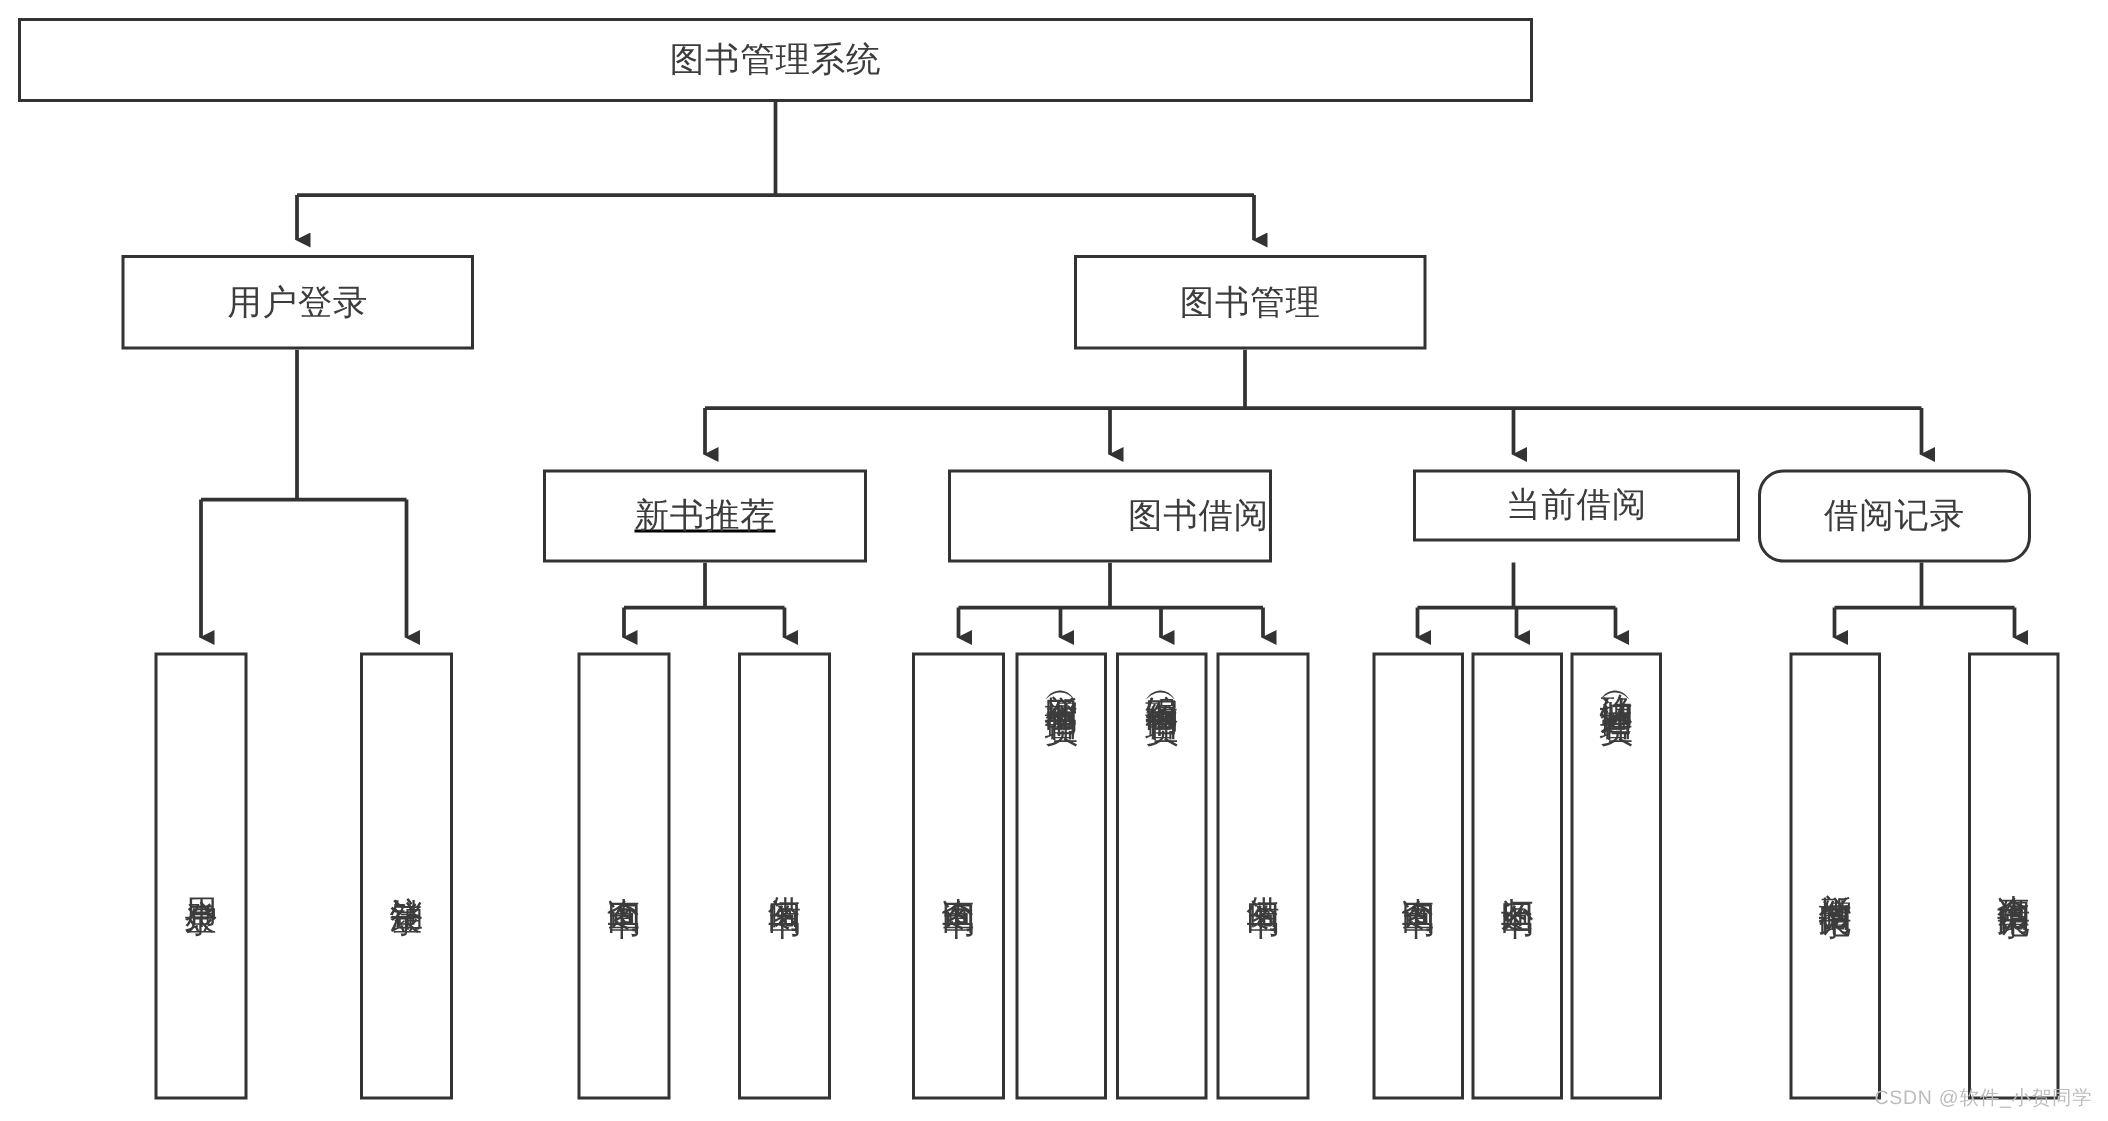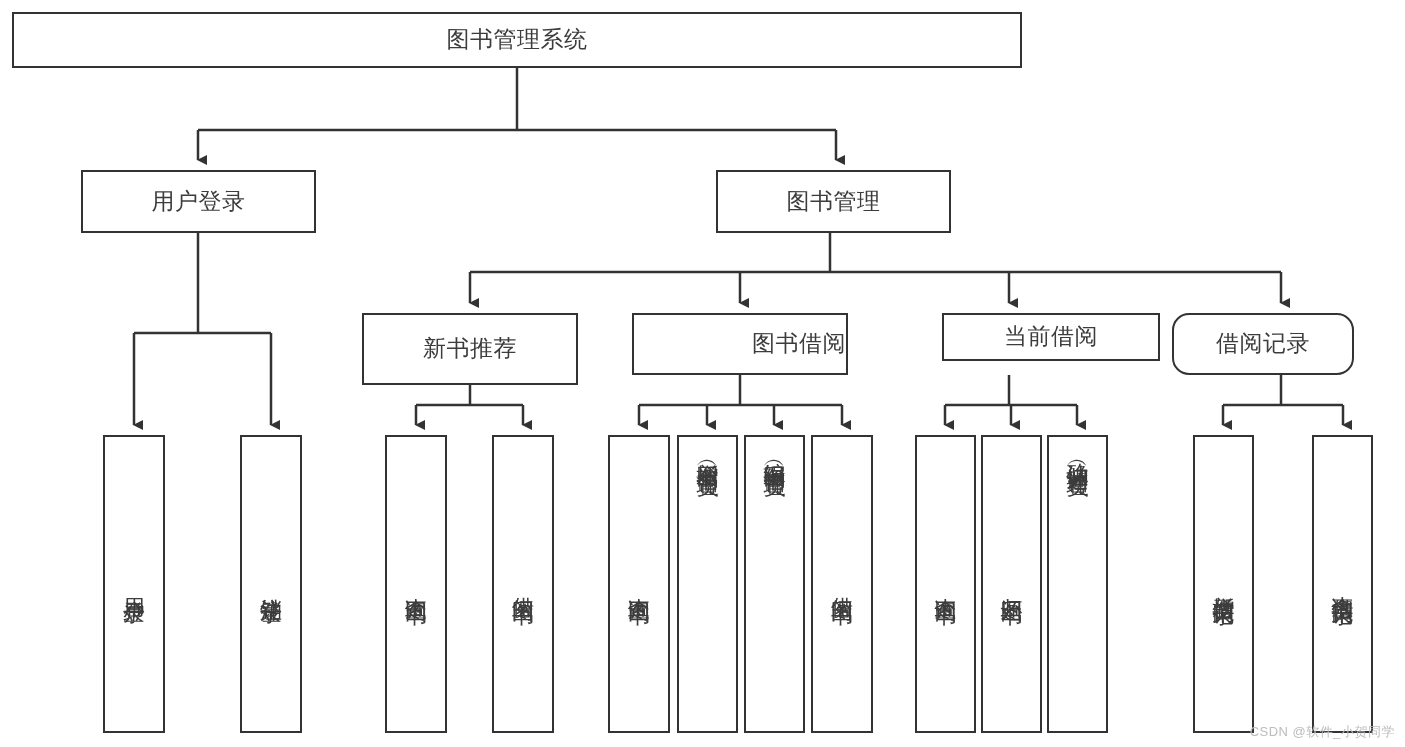--- a/index.html
+++ b/index.html
@@ -127,21 +127,21 @@
     <span class="label">图书管理系统</span>
   </div>
 
   <div class="node" style="left:81px; top:170px; width:235px; height:63px;">
     <span class="label">用户登录</span>
   </div>
   <div class="node" style="left:716px; top:170px; width:235px; height:63px;">
     <span class="label">图书管理</span>
   </div>
 
-  <div class="node" style="left:362px; top:313px; width:216px; height:72px;">
+  <div class="node" style="left:362px; top:313px; width:216px; height:62px;text-decoration:underline;">
     <span class="label">新书推荐</span>
   </div>
   <div class="node" style="left:632px; top:313px; width:216px; height:62px;justify-content:flex-end;">
     <span class="label">图书借阅</span>
   </div>
   <div class="node" style="left:942px; top:313px; width:218px; height:48px;">
     <span class="label">当前借阅</span>
   </div>
   <div class="node" style="left:1172px; top:313px; width:182px; height:62px;border-radius:17px;">
     <span class="label">借阅记录</span>

